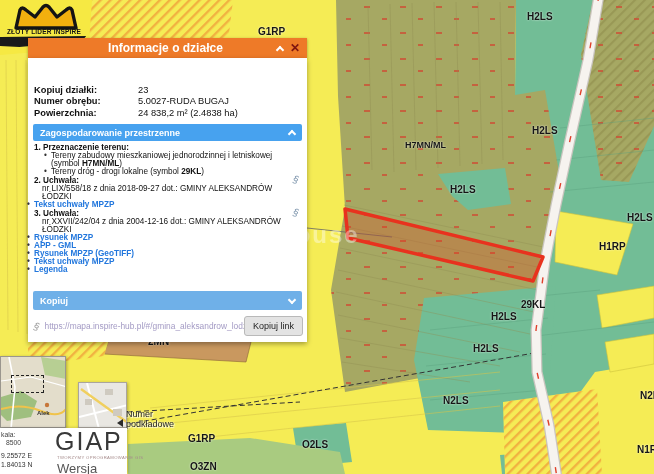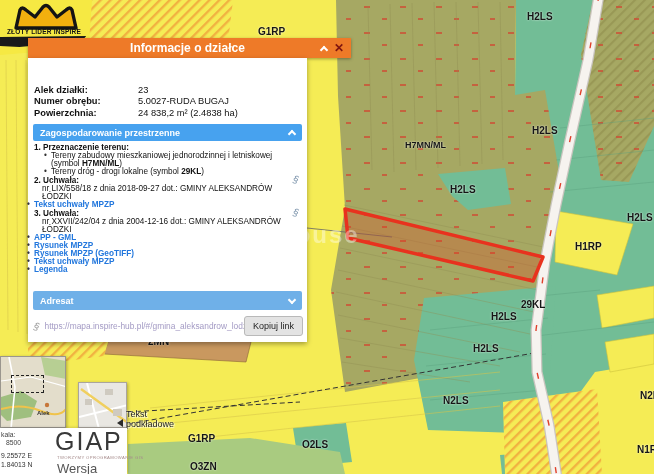--- a/index.html
+++ b/index.html
@@ -19,21 +19,21 @@
   
   .badge{position:absolute;left:0;top:0;width:92px;height:56px;background:#f6e943;
          clip-path:polygon(0 0,100% 0,97% 70%,62% 74%,46% 92%,0 98%);}
   .badge svg{position:absolute;left:8px;top:2px;}
   .badge .badge-text{position:absolute;left:0;top:28px;width:88px;text-align:center;
          font-size:6.5px;font-weight:bold;color:#141414;letter-spacing:.2px;}
   .badge .ribbon{position:absolute;left:0;top:36px;width:88px;height:11px;background:#1a1a1a;
          clip-path:polygon(0 10%,98% 0,92% 55%,50% 80%,22% 100%,0 90%);}
 
   
-  .panel-header{position:absolute;left:28px;top:38px;width:323px;height:20px;background:#ee7a28;
+  .panel-header{position:absolute;left:28px;top:38px;width:279px;height:20px;background:#ee7a28;
         display:flex;align-items:center;box-shadow:0 1px 3px rgba(0,0,0,.35);}
   .panel-header .ptitle{flex:1;text-align:center;color:#fff;font-weight:bold;font-size:12px;padding-left:26px;}
   .hdr-icons{display:flex;align-items:center;gap:7px;padding-right:7px;}
   .chev{width:6px;height:6px;border-right:2.2px solid #fff;border-bottom:2.2px solid #fff;}
   .chev.up{transform:rotate(-135deg);margin-top:3px;}
   .chev.down{transform:rotate(45deg);margin-bottom:2px;}
   .xclose{color:#7e1510;font-weight:bold;font-size:12px;line-height:12px;cursor:pointer;}
 
   .panel-body{position:absolute;left:28px;top:58px;width:279px;height:284px;background:#fff;
         box-shadow:0 2px 5px rgba(0,0,0,.35);font-size:8.2px;color:#111;}
@@ -189,21 +189,21 @@
 
     <polygon points="345,209 543,257 533,281 348,238" fill="rgba(226,60,30,.28)" stroke="#e8321e" stroke-width="3.5" stroke-linejoin="round"></polygon>
   </svg>
 
   <div class="maplabel" style="left:258px;top:26px">G1RP</div>
   <div class="maplabel" style="left:527px;top:11px">H2LS</div>
   <div class="maplabel big" style="left:405px;top:140px">H7MN/ML</div>
   <div class="maplabel" style="left:532px;top:125px">H2LS</div>
   <div class="maplabel" style="left:450px;top:184px">H2LS</div>
   <div class="maplabel" style="left:627px;top:212px">H2LS</div>
-  <div class="maplabel" style="left:575px;top:241px">H1RP</div>
+  <div class="maplabel" style="left:599px;top:241px">H1RP</div>
   <div class="maplabel" style="left:521px;top:299px">29KL</div>
   <div class="maplabel" style="left:491px;top:311px">H2LS</div>
   <div class="maplabel" style="left:473px;top:343px">H2LS</div>
   <div class="maplabel" style="left:443px;top:395px">N2LS</div>
   <div class="maplabel" style="left:640px;top:390px">N2LS</div>
   <div class="maplabel" style="left:637px;top:444px">N1RP</div>
   <div class="maplabel" style="left:302px;top:439px">O2LS</div>
   <div class="maplabel" style="left:188px;top:433px">G1RP</div>
   <div class="maplabel" style="left:190px;top:461px">O3ZN</div>
   <div class="maplabel" style="left:148px;top:336px">2MN</div>
@@ -228,21 +228,21 @@
       <span class="chev up"></span>
       <span class="xclose">✕</span>
     </span>
   </div>
 
   <div class="panel-body">
 
 
     <div class="rows">
       <div class="row">
-        <span class="rlabel">Alek działki:</span>
+        <span class="rlabel">Kopiuj działki:</span>
         <span class="rvalue">23</span>
       </div>
       <div class="row">
         <span class="rlabel">Numer obrębu:</span>
         <span class="rvalue">5.0027-RUDA BUGAJ</span>
       </div>
       <div class="row">
         <span class="rlabel">Powierzchnia:</span>
         <span class="rvalue">24 838,2 m² (2.4838 ha)</span>
       </div>
@@ -277,31 +277,31 @@
         <div class="zlink">Tekst uchwały MPZP</div>
       </div>
 
       <div class="zitem">
         <div class="ztitleline">
           <span class="znum">3.</span>
           <span class="ztitle">Uchwała:</span>
         </div>
         <span class="clip">§</span>
         <div class="zbody">nr XXVII/242/04 z dnia 2004-12-16 dot.: GMINY ALEKSANDRÓW ŁÓDZKI</div>
+        <div class="zlink">Rysunek MPZP</div>
         <div class="zlink">APP - GML</div>
-        <div class="zlink">Rysunek MPZP</div>
         <div class="zlink">Rysunek MPZP (GeoTIFF)</div>
         <div class="zlink">Tekst uchwały MPZP</div>
         <div class="zlink">Legenda</div>
       </div>
     </div>
 
 
     <div class="secbar light" style="top:233px">
-      <span class="sbtitle">Adresat</span>
+      <span class="sbtitle">Kopiuj</span>
       <span class="chev down"></span>
     </div>
 
     <div class="urlrow">
       <span class="urlicon">§</span>
       <span class="urltext">https://mapa.inspire-hub.pl/#/gmina_aleksandrow_lodzki...</span>
       <button class="copybtn">Kopiuj link</button>
     </div>
   </div>
 
@@ -329,21 +329,21 @@
       <line x1="2" y1="6" x2="49" y2="40" stroke="#f0cf5e" stroke-width="2.4"></line>
       <g fill="#cfcac0">
           <rect x="26" y="6" width="8" height="6"></rect>
           <rect x="34" y="26" width="9" height="7"></rect>
           <rect x="6" y="16" width="7" height="6"></rect>
         </g>
     </svg>
   </div>
   <div class="thumb-arrow"></div>
   <div class="basemap-label">
-    <div>Tekst</div>
+    <div>Numer</div>
     <div>podkładowe</div>
   </div>
 
   <div class="footer">
     <div class="scale1">kala:</div>
     <div class="scale2">8500</div>
     <div class="coordE">9.25572 E</div>
     <div class="coordN">1.84013 N</div>
     <div class="giap">GIAP</div>
     <div class="giap-tag">TWORZYMY OPROGRAMOWANIE GIS</div>

